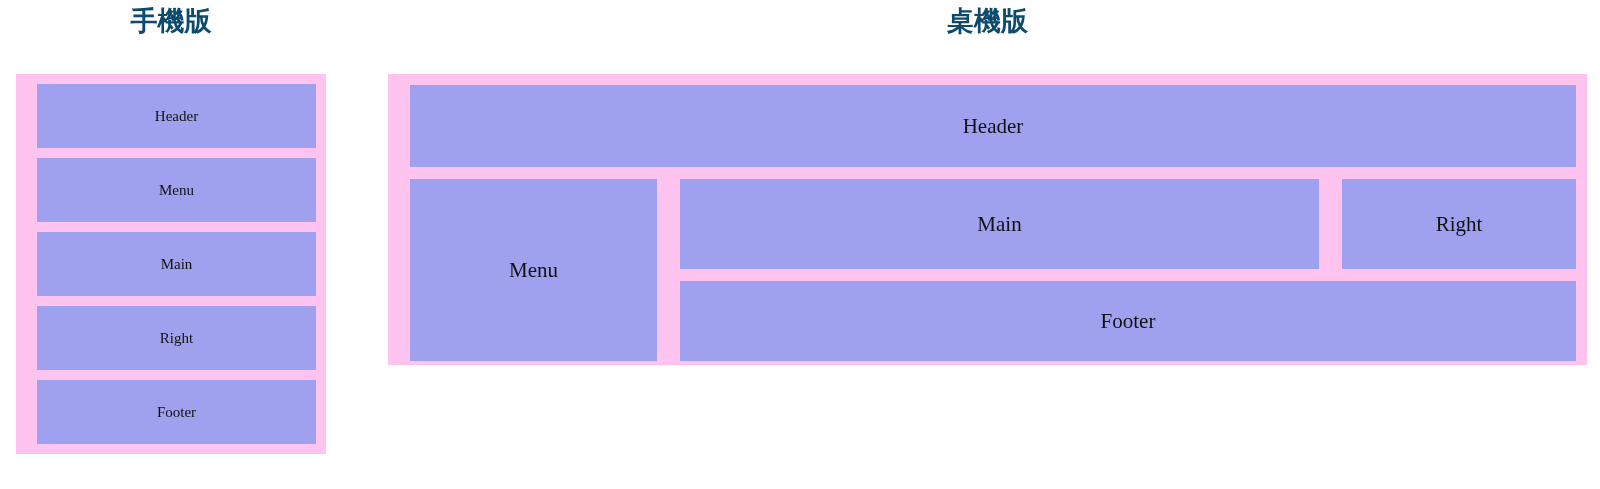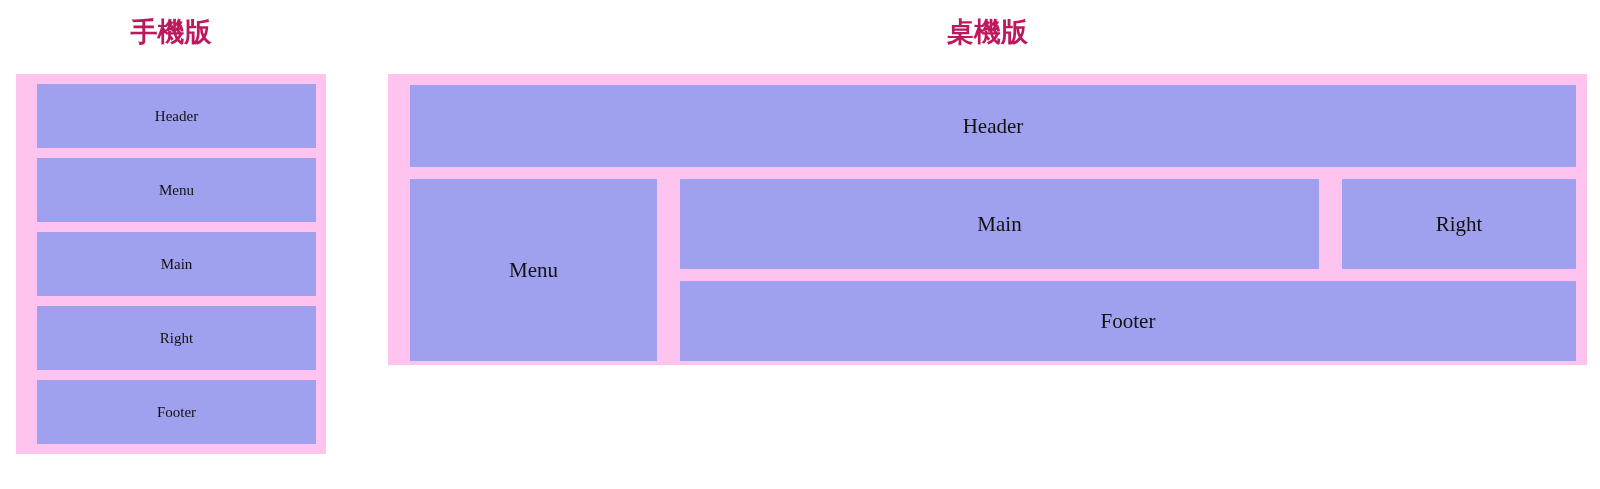--- a/index.html
+++ b/index.html
@@ -11,26 +11,26 @@
     width: 1600px;
     height: 489px;
     font-family: "Liberation Sans", sans-serif;
     overflow: hidden;
     position: relative;
   }
 
   
   .title {
     position: absolute;
-    top: 16px;
+    top: 5px;
     font-family: "Liberation Sans", sans-serif;
     font-weight: bold;
     font-size: 27px;
     line-height: 32px;
-    color: #be185d;
+    color: #0c4a6e;
     text-align: center;
     white-space: nowrap;
   }
   #title-mobile  { left: 16px;  width: 310px; }
   #title-desktop { left: 388px; width: 1199px; text-align: center; }
 
   
   .panel {
     background: #a0a1ee;
     color: #111111;

